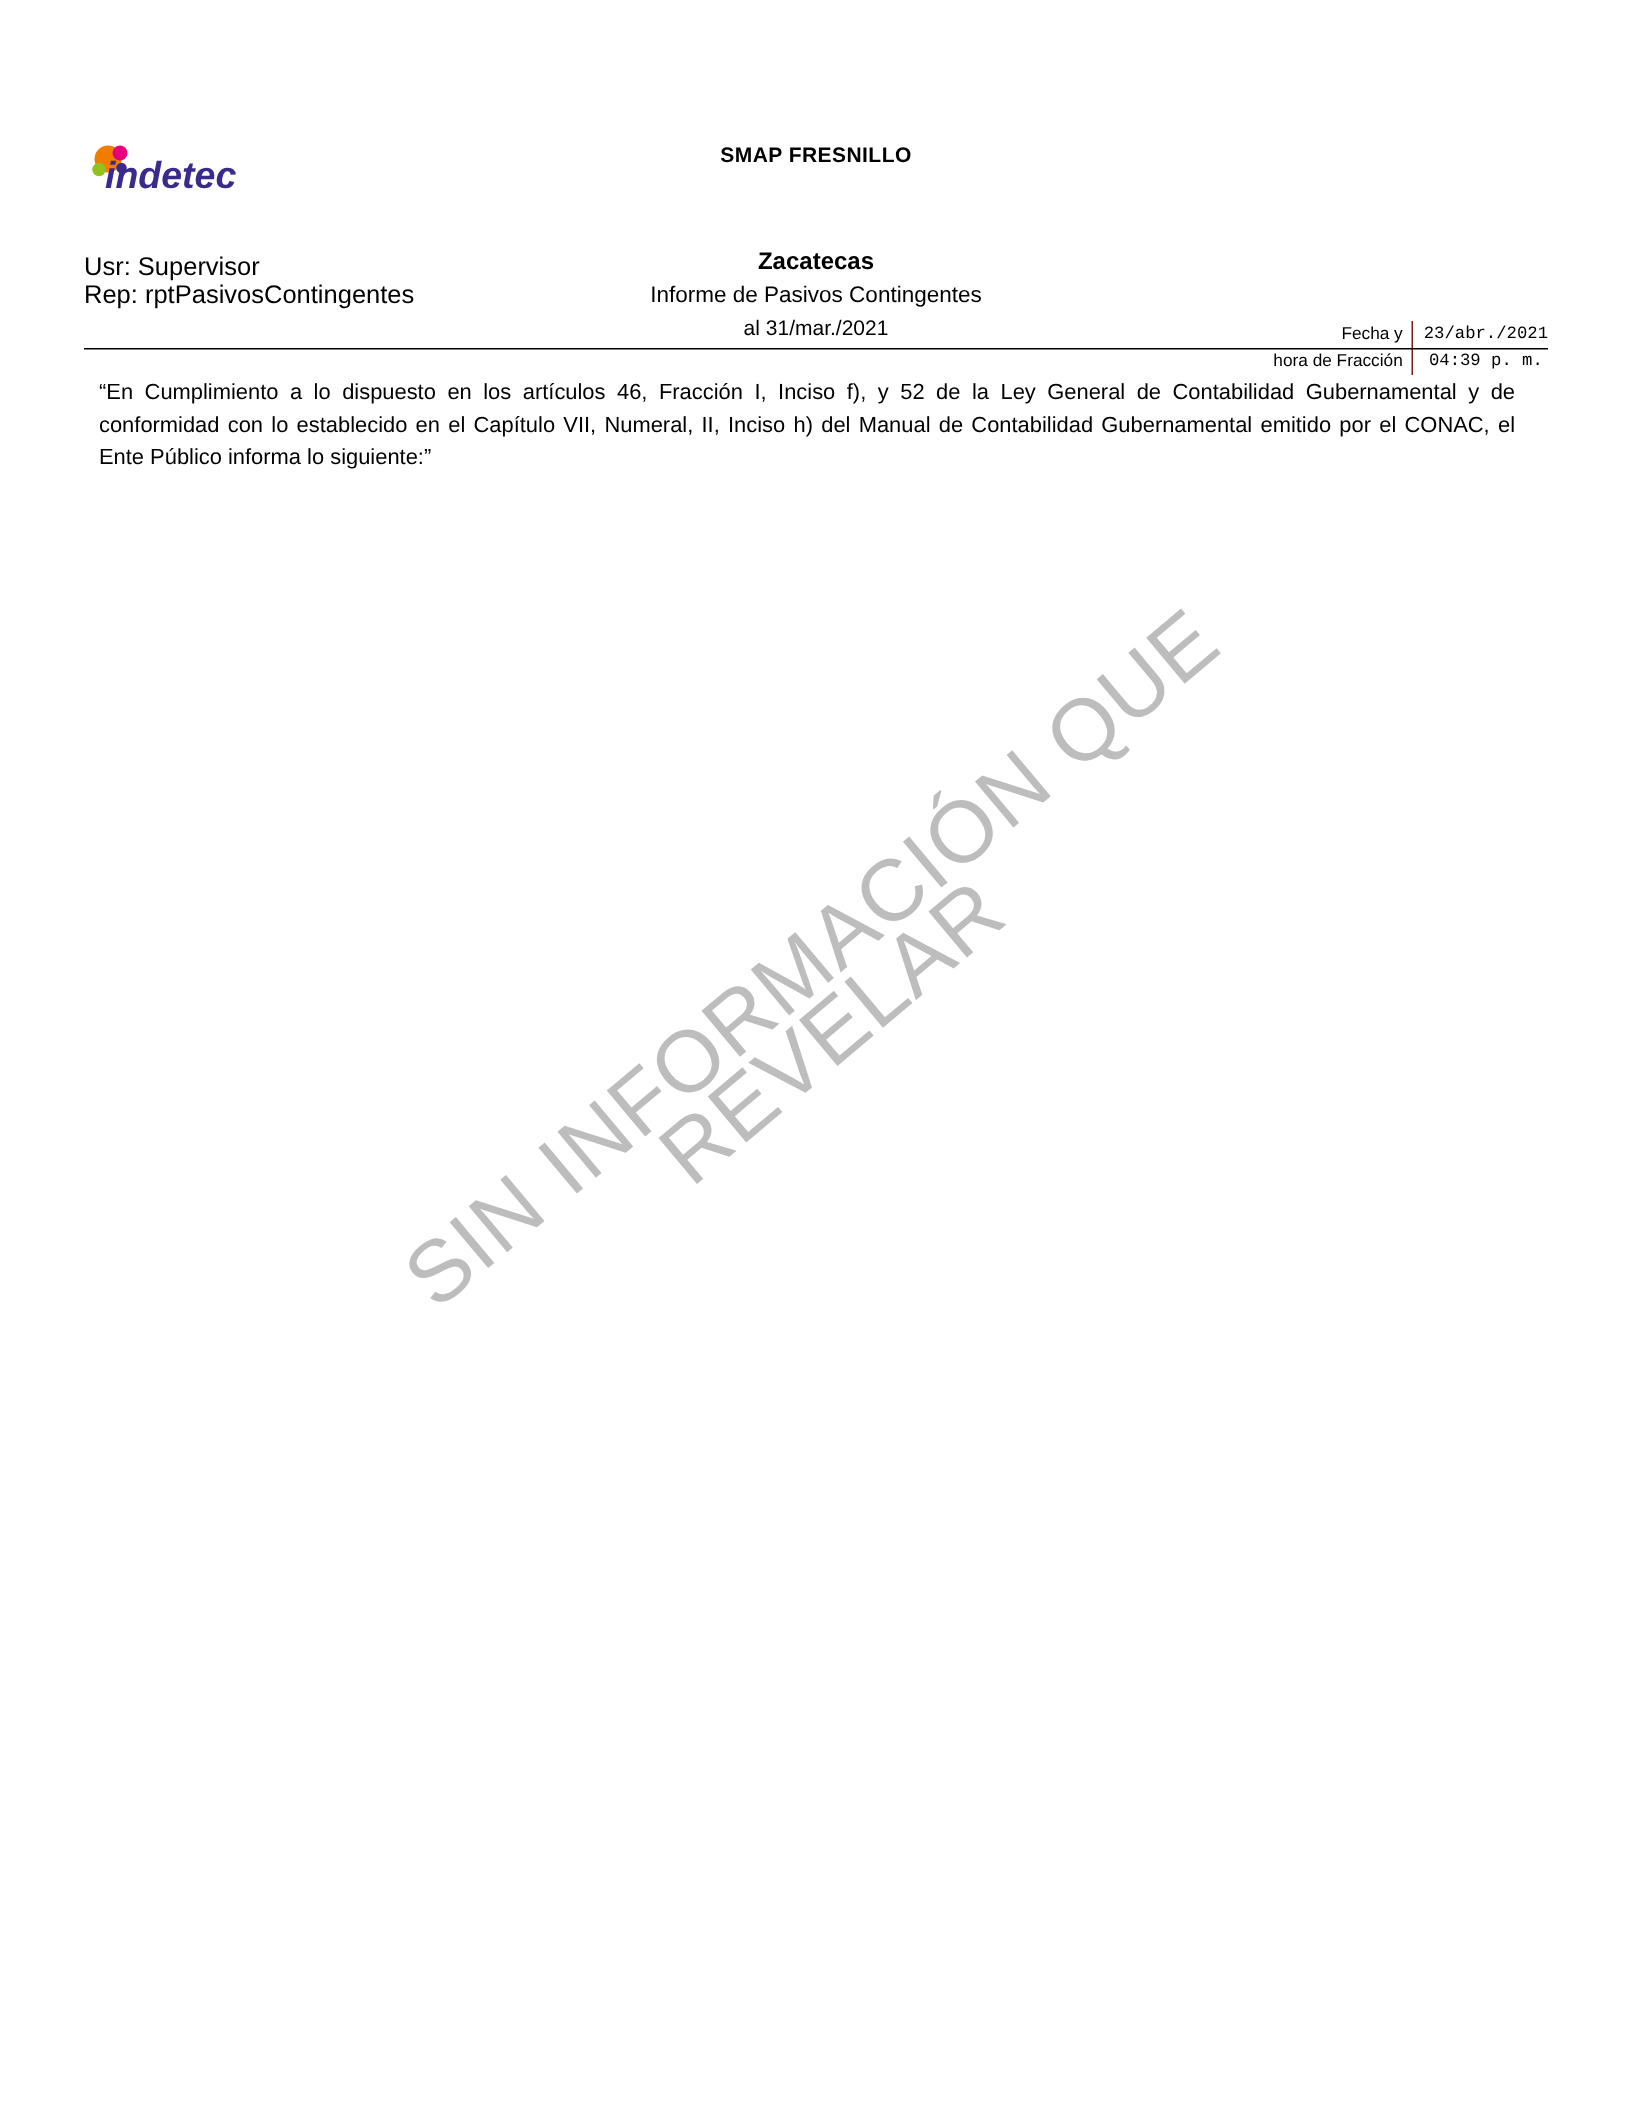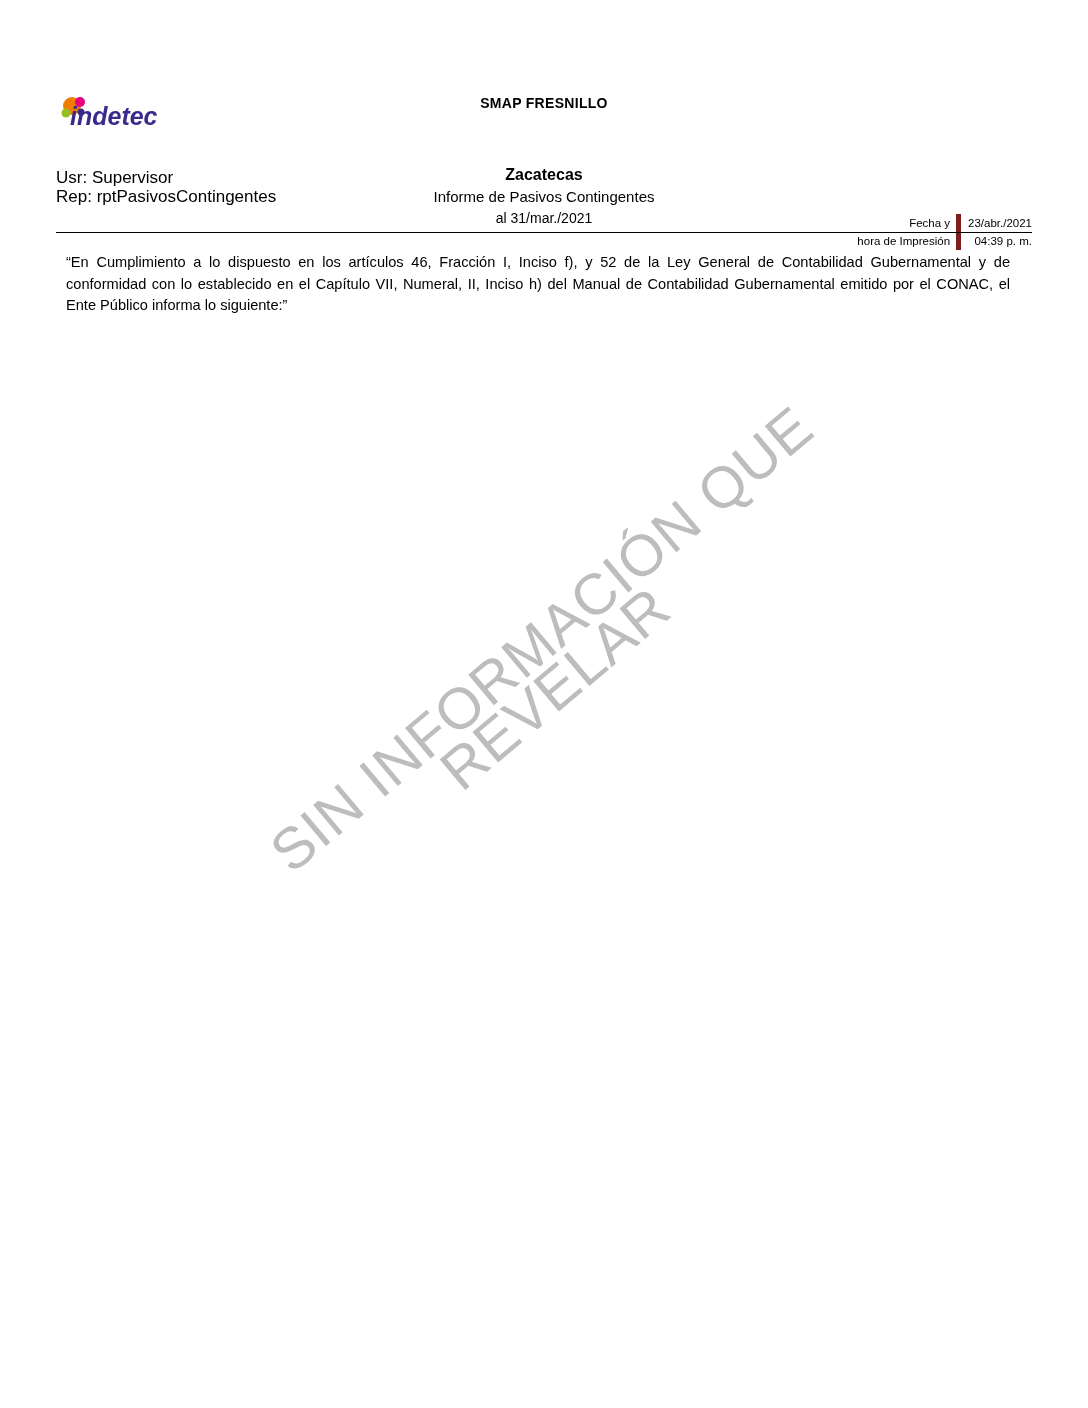--- a/index.html
+++ b/index.html
@@ -85,24 +85,25 @@
     line-height: 18px;
     display: flex;
     align-items: flex-start;
     margin-top: 44px;
   }
   .meta-right .labels {
     text-align: right;
     padding-right: 6px;
   }
   .meta-right .values {
-    text-align: right;
+    text-align: center;
     padding-left: 7px;
-    border-left: 5px solid #7f1d1d;
+    border-left: 1px solid #7f1d1d;
     min-height: 36px;
+    font-family: Liberation Mono, monospace;
   }
 
   .hrule {
     position: absolute;
     left: 56px;
     right: 56px;
     top: 232px;
     height: 0;
     border-top: 1.3px solid #000;
   }
@@ -176,21 +177,21 @@
     </div>
 
     <div class="meta-left">
       <div>Usr: Supervisor</div>
       <div>Rep: rptPasivosContingentes</div>
     </div>
 
     <div class="meta-right">
       <div class="labels">
         <div>Fecha y</div>
-        <div>hora de Impresión</div>
+        <div>hora de Fracción</div>
       </div>
       <div class="values">
         <div>23/abr./2021</div>
         <div>04:39 p. m.</div>
       </div>
     </div>
 
   </div>
 
   <div class="hrule"></div>

